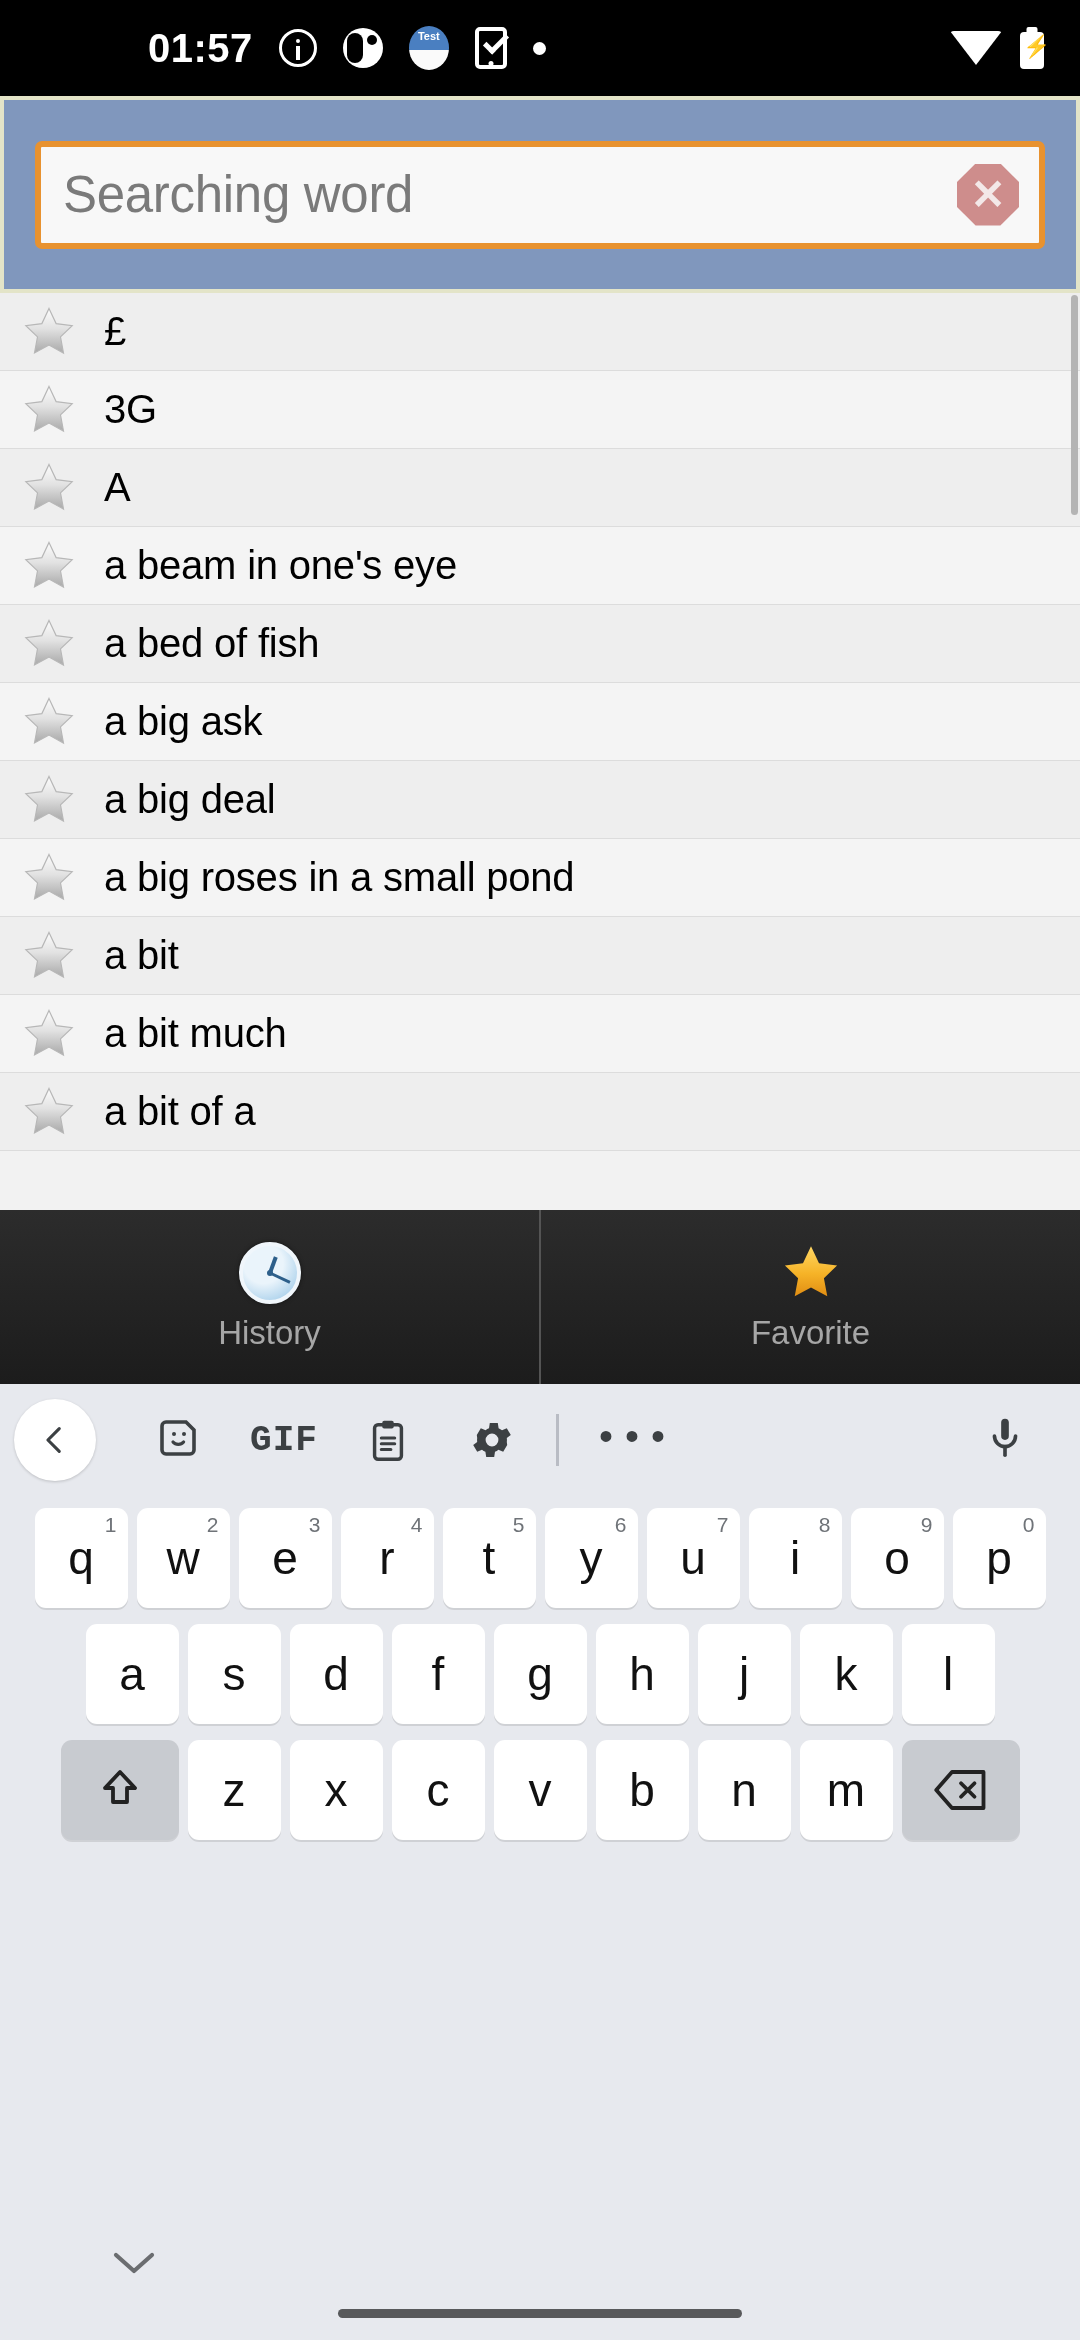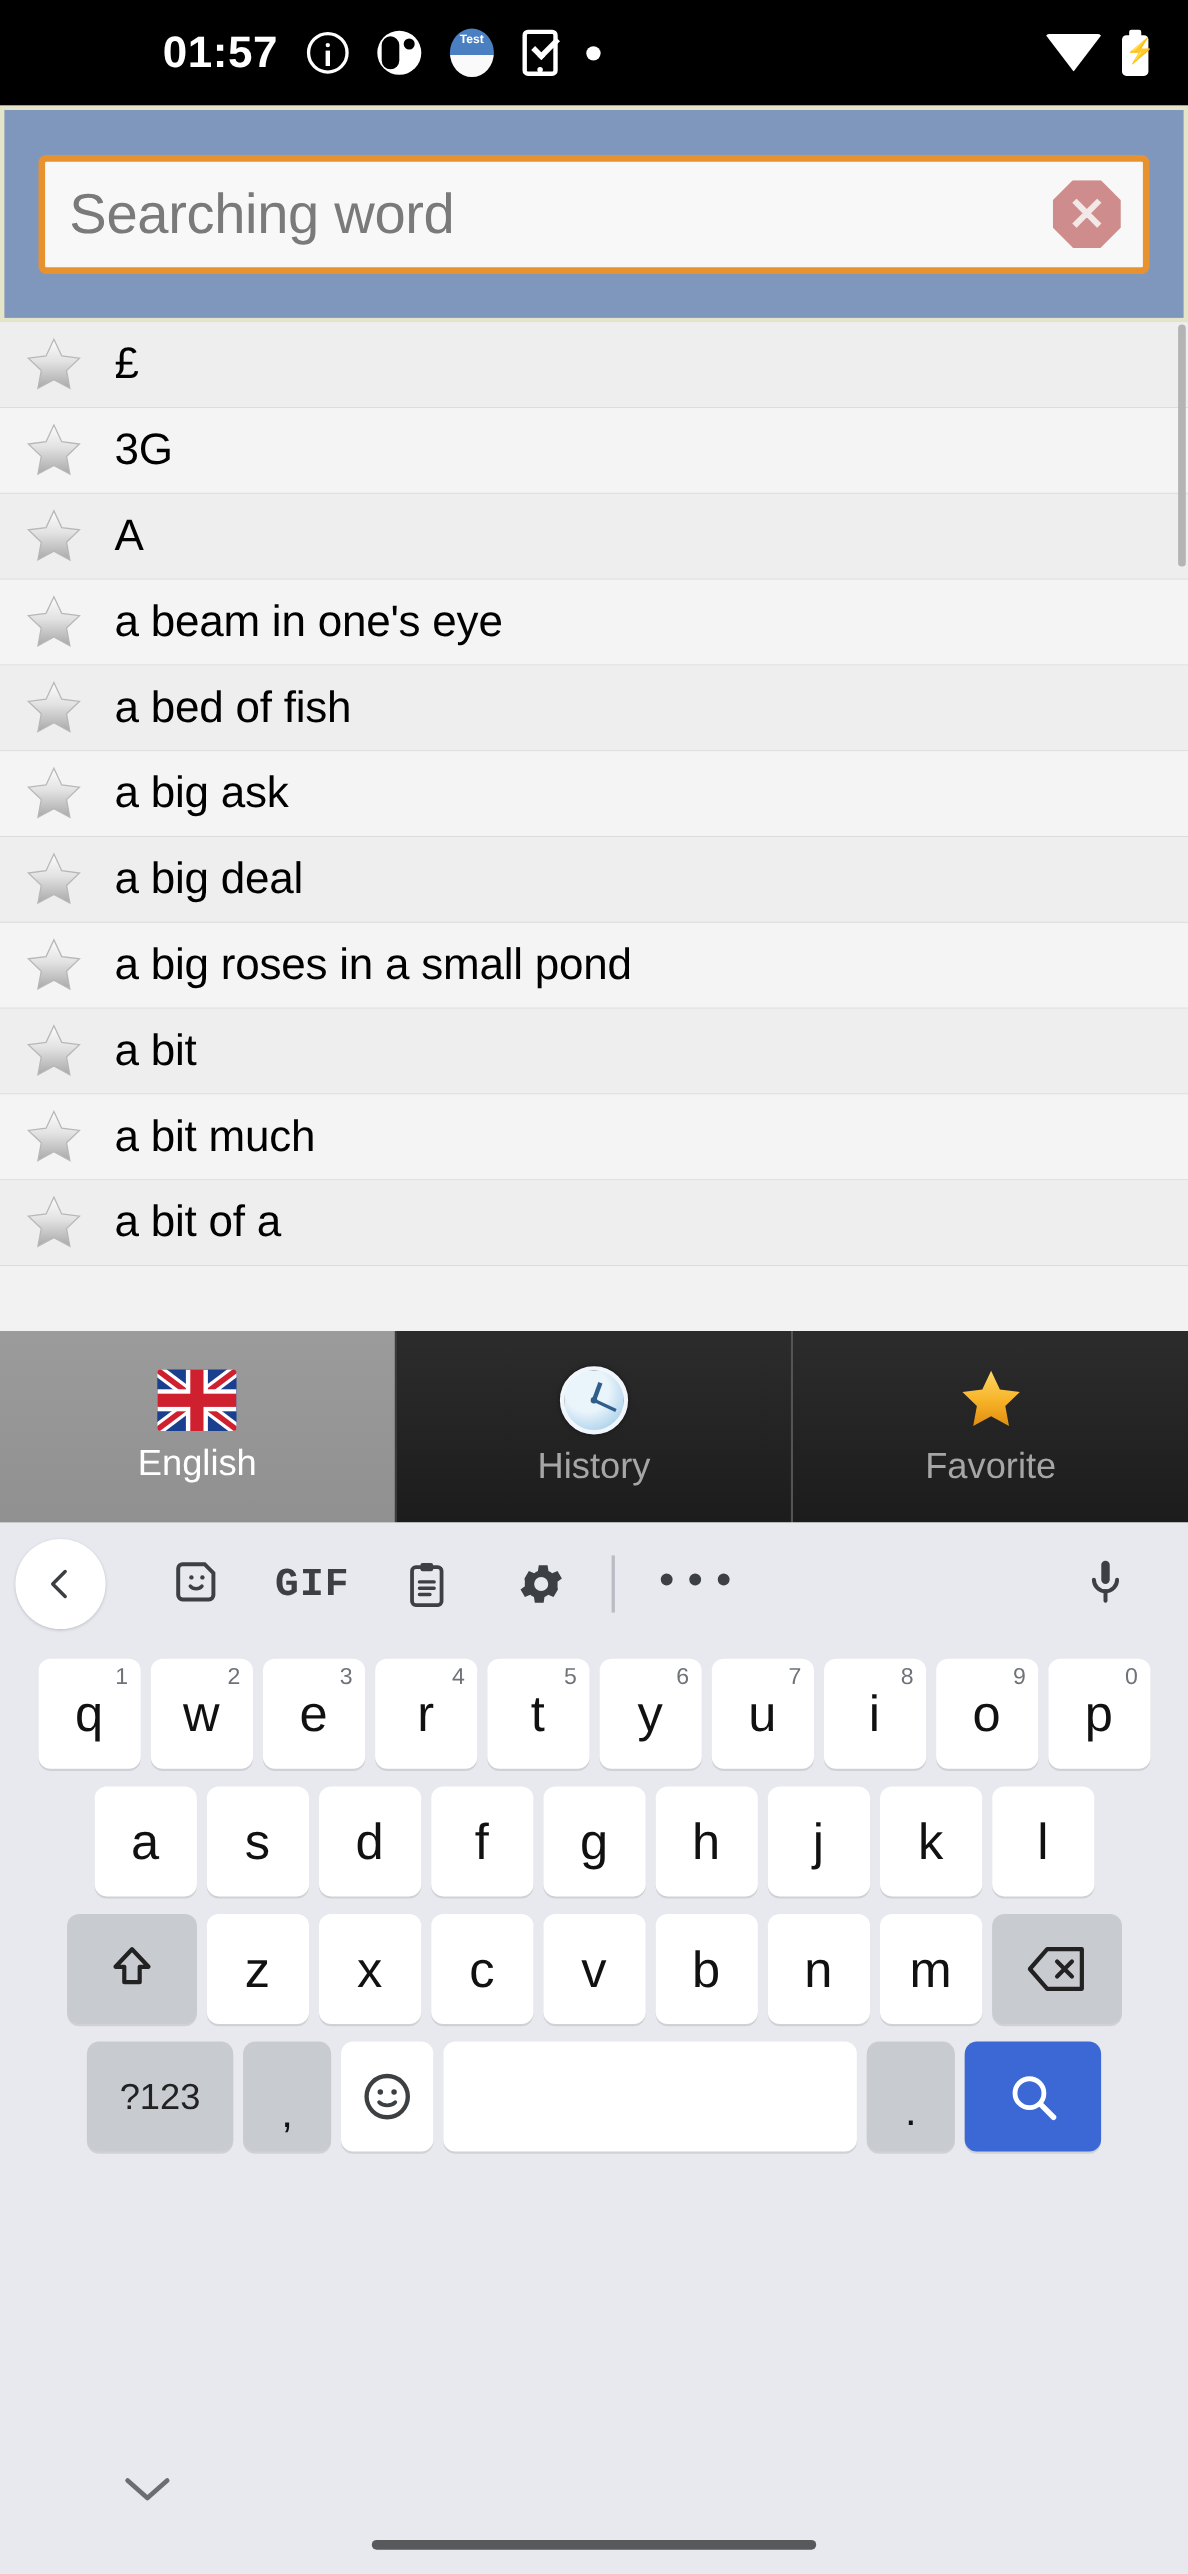--- a/index.html
+++ b/index.html
@@ -430,33 +430,20 @@
             </svg>
           </span>
           <span class="wlabel">a bit of a</span>
         </div>
       </div>
     <div class="vscroll"></div>
   </div>
 
   <div class="tabbar">
 
-    <div class="tab active">
-      <div class="flagbox flag-uk">
-        <i class="dw1"></i>
-          <i class="dw2"></i>
-          <i class="dr1"></i>
-          <i class="dr2"></i>
-        <i class="cw-h"></i>
-          <i class="cw-v"></i>
-          <i class="cr-h"></i>
-          <i class="cr-v"></i>
-      </div>
-      <div class="tlabel">English</div>
-    </div>
 
 
     <div class="tab">
       <div class="clockico">
         <span class="hh"></span>
           <span class="mh"></span>
           <span class="pin"></span>
       </div>
       <div class="tlabel">History</div>
     </div>
@@ -624,40 +611,20 @@
           </div>
         </span>
       <div class="key gray bksp">
         <svg width="54" height="44" viewBox="0 0 24 18">
             <path d="M8 1h14v16H8L1 9z" fill="none" stroke="#222" stroke-width="1.7" stroke-linejoin="round"></path>
             <path d="M12 6l6 6M18 6l-6 6" stroke="#222" stroke-width="1.7" stroke-linecap="round"></path>
           </svg>
       </div>
     </div>
 
-    <div class="krow r4">
-      <div class="key gray sym">?123</div>
-      <div class="key gray comma">,</div>
-      <div class="key emoji">
-        <svg width="50" height="50" viewBox="0 0 24 24">
-            <circle cx="12" cy="12" r="9" fill="none" stroke="#3c4043" stroke-width="1.9"></circle>
-            <circle cx="9" cy="10" r="1.2" fill="#3c4043"></circle>
-            <circle cx="15" cy="10" r="1.2" fill="#3c4043"></circle>
-            <path d="M8.5 14.5c1.6 1.8 5.4 1.8 7 0" fill="none" stroke="#3c4043" stroke-width="1.7" stroke-linecap="round"></path>
-          </svg>
-      </div>
-      <div class="key space"></div>
-      <div class="key gray period">.</div>
-      <div class="key enter">
-        <svg width="50" height="50" viewBox="0 0 24 24">
-            <circle cx="10.5" cy="10.5" r="6.3" fill="none" stroke="#fff" stroke-width="2.1"></circle>
-            <path d="M15.3 15.3L21 21" stroke="#fff" stroke-width="2.4" stroke-linecap="round"></path>
-          </svg>
-      </div>
-    </div>
 
     <div class="navbar">
       <div class="nav-chev">
         <svg width="48" height="30" viewBox="0 0 24 14">
             <path d="M3 3l9 8 9-8" fill="none" stroke="#6b6d70" stroke-width="2.1" stroke-linecap="round" stroke-linejoin="round"></path>
           </svg>
       </div>
       <div class="nav-home"></div>
     </div>
   </div>

